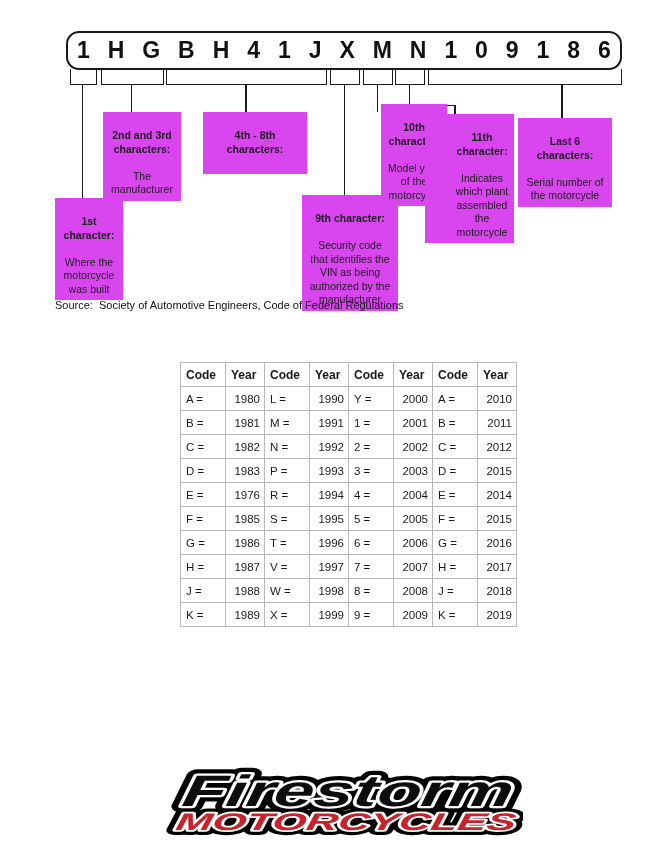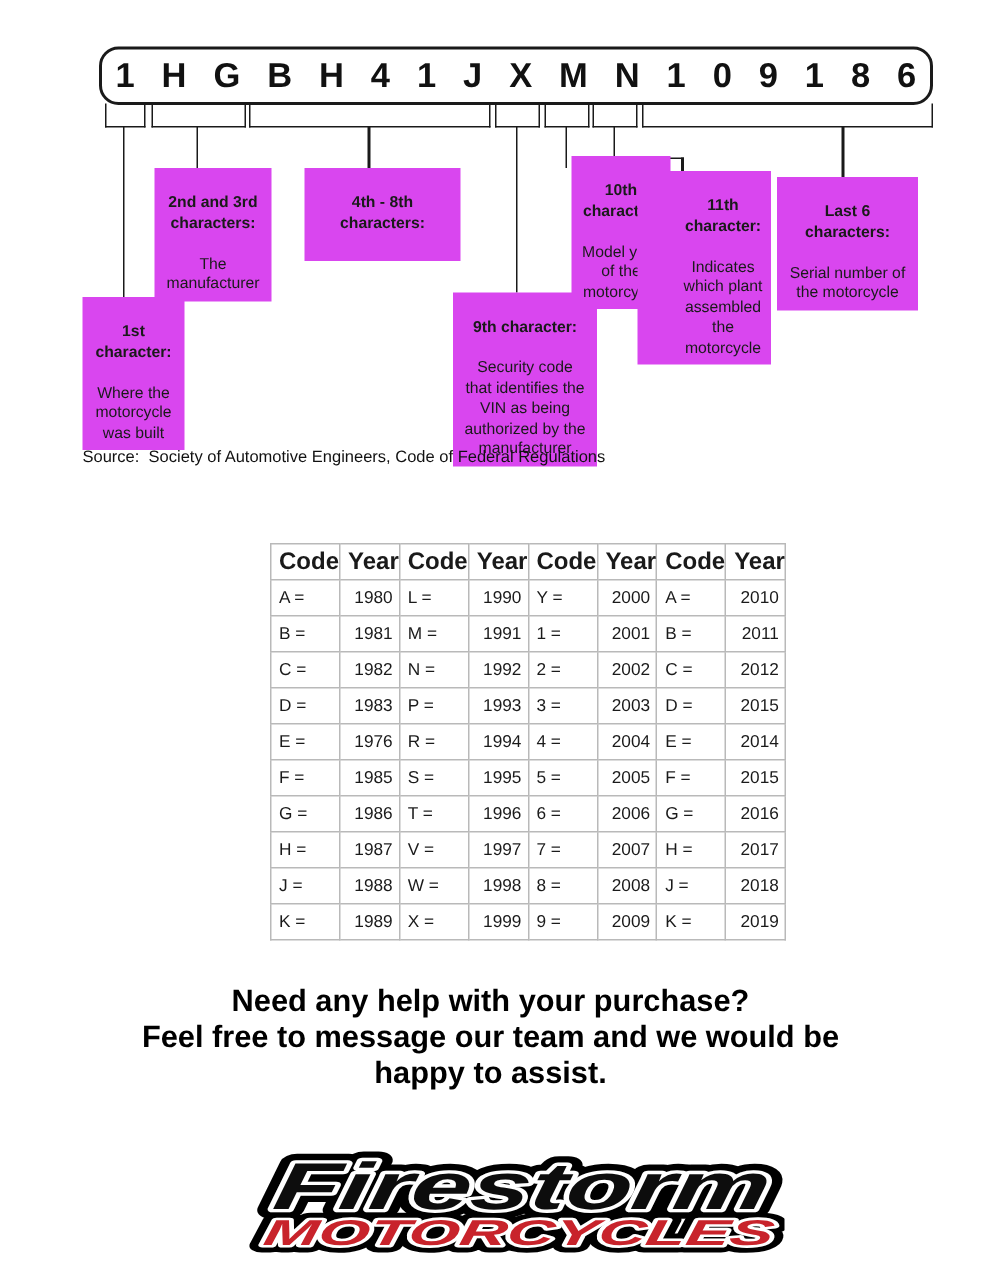--- a/index.html
+++ b/index.html
@@ -33,21 +33,21 @@
   .b5{left:353px;top:104px;width:62px;margin-left:28px;}
   .b6{left:425px;top:114px;width:60px;padding-left:27px;}
   .b7{left:518px;top:118px;width:90px;}
   
   #source-line{position:absolute;left:55px;top:299px;font-size:11px;white-space:pre;color:#111;}
   
   #year-table{position:absolute;left:180px;top:362px;border-collapse:collapse;}
   #year-table th,#year-table td{
     border:1px solid #b9b9b9;font-size:11.5px;height:23px;padding:0;
   }
-  #year-table th{font-weight:bold;font-size:16px;text-align:right;padding-left:5px;}
+  #year-table th{font-weight:bold;font-size:12px;text-align:left;padding-left:5px;}
   #year-table td.code{width:39px;text-align:left;padding-left:5px;}
   #year-table td.year{width:33px;text-align:right;padding-right:4px;}
   #year-table th.codeh{width:39px;}
   #year-table th.yearh{width:33px;}
   
   #help-text{
     position:absolute;left:0;top:656px;width:654px;text-align:center;
     font-size:20.5px;font-weight:bold;line-height:24px;color:#000;white-space:pre-line;
   }
   
@@ -263,23 +263,20 @@
           <td class="code">X =</td>
           <td class="year">1999</td>
           <td class="code">9 =</td>
           <td class="year">2009</td>
           <td class="code">K =</td>
           <td class="year">2019</td>
         </tr>
       </tbody>
   </table>
 
-  <div id="help-text">Need any help with your purchase?
-Feel free to message our team and we would be
-happy to assist.</div>
 
   <svg id="logo" width="370" height="82" viewBox="0 0 370 82">
     <g transform="skewX(-10)" font-family="Liberation Sans, sans-serif" font-style="italic" font-weight="bold">
 
       <text x="36" y="46" font-size="44" textLength="330" lengthAdjust="spacingAndGlyphs" fill="#000" stroke="#000" stroke-width="13" stroke-linejoin="round">Firestorm</text>
       <text x="34" y="70" font-size="24" textLength="340" lengthAdjust="spacingAndGlyphs" fill="#000" stroke="#000" stroke-width="10" stroke-linejoin="round">MOTORCYCLES</text>
 
       <text x="36" y="46" font-size="44" textLength="330" lengthAdjust="spacingAndGlyphs" fill="#0d0d0d" stroke="#ffffff" stroke-width="4.5" stroke-linejoin="round" paint-order="stroke">Firestorm</text>
 
       <text x="34" y="70" font-size="24" textLength="340" lengthAdjust="spacingAndGlyphs" fill="#c8232b" stroke="#ffffff" stroke-width="3.5" stroke-linejoin="round" paint-order="stroke">MOTORCYCLES</text>

